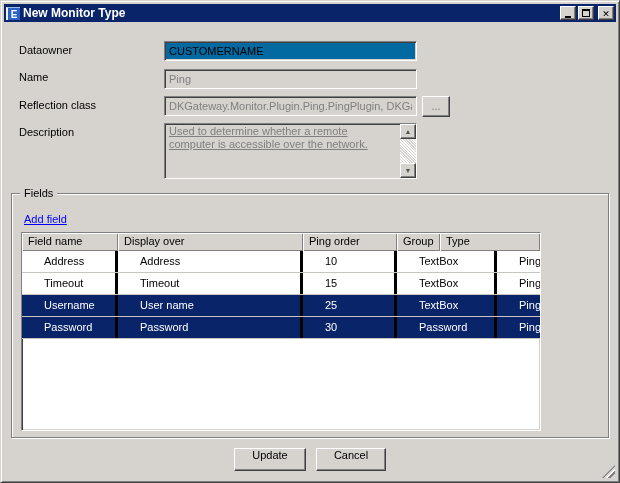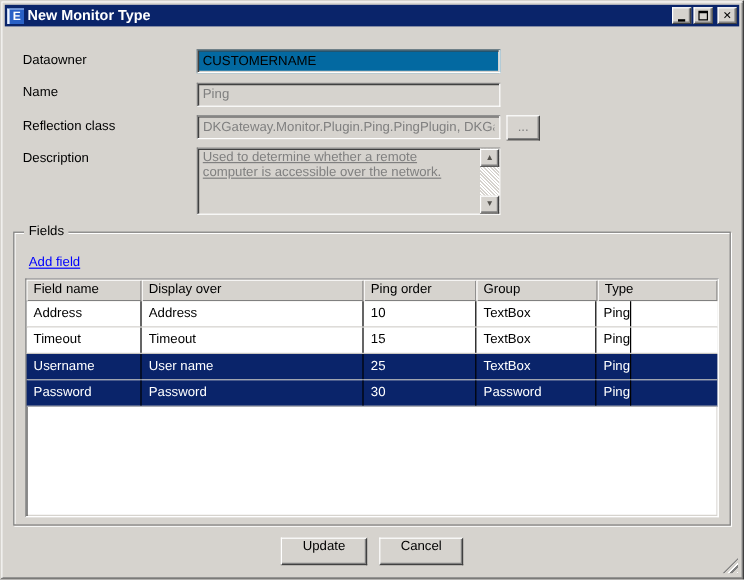--- a/index.html
+++ b/index.html
@@ -81,32 +81,32 @@
   
   #fields-group {
     position: absolute; left: 10px; top: 192px; width: 598px; height: 245px;
     border: 1px solid #808080; box-shadow: 1px 1px 0 #fff, inset 1px 1px 0 #fff;
   }
   #fields-legend { position: absolute; left: 8px; top: -7px; background: #D6D3CE; padding: 0 4px; }
   #add-field-link { position: absolute; left: 12px; top: 19px; color: var(--link, #0000FF); text-decoration: underline; cursor: pointer; }
 
   
   #fields-table {
-    position: absolute; left: 20px; top: 231px; width: 578px; height: 199px;
+    position: absolute; left: 20px; top: 231px; width: 520px; height: 199px;
     background: #fff; overflow: hidden;
   }
   .thead { display: flex; height: 18px; background: #D6D3CE; }
   .hcell {
     padding: 2px 0 0 6px; white-space: nowrap; overflow: hidden; flex: 0 0 auto;
     background: #D6D3CE;
     box-shadow: inset 1px 1px 0 #FFFFFF, inset -1px -1px 0 #808080;
   }
   .c0 { width: 96px; } .c1 { width: 185px; } .c2 { width: 94px; } .c3 { width: 100px; } .c4 { flex: 1 1 auto; width: auto; }
   .trow { display: flex; height: 22px; border-bottom: 1px solid #C8C5C0; background: #fff; }
-  .tcell { padding: 4px 0 0 6px; white-space: nowrap; overflow: hidden; border-right: 1px solid #000000; flex: 0 0 auto; }
+  .tcell { padding: 4px 0 0 22px; white-space: nowrap; overflow: hidden; border-right: 3px solid #000000; flex: 0 0 auto; }
   .trow.sel { background: var(--selection, #0A246A); color: #fff; }
 
   
   .pushbtn {
     position: absolute; top: 447px; height: 23px;
     background: #D6D3CE; text-align: center; line-height: 21px; cursor: default;
     border: 1px solid; border-color: #FFFFFF #404040 #404040 #FFFFFF;
     box-shadow: inset -1px -1px 0 #808080;
     font: 11px "Liberation Sans", "DejaVu Sans", sans-serif;
   }

